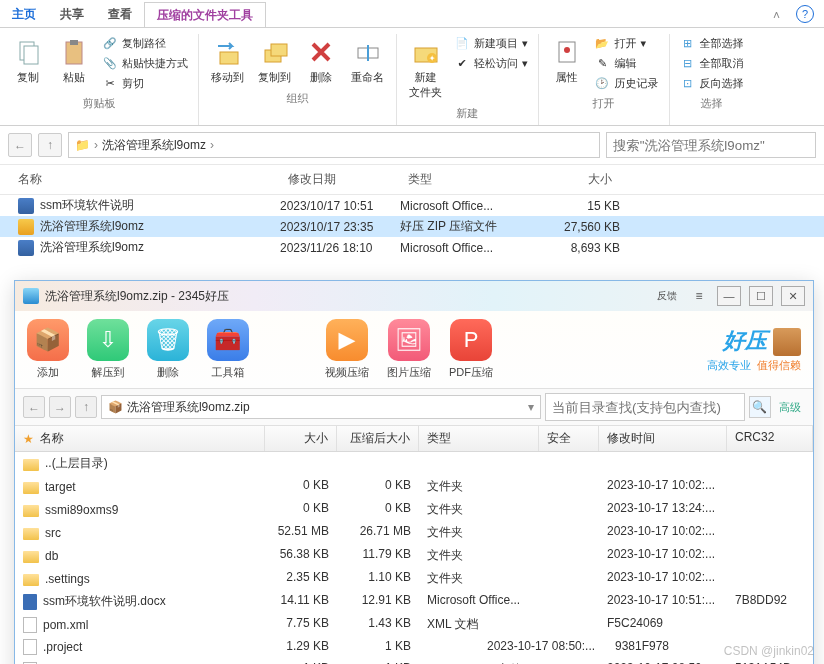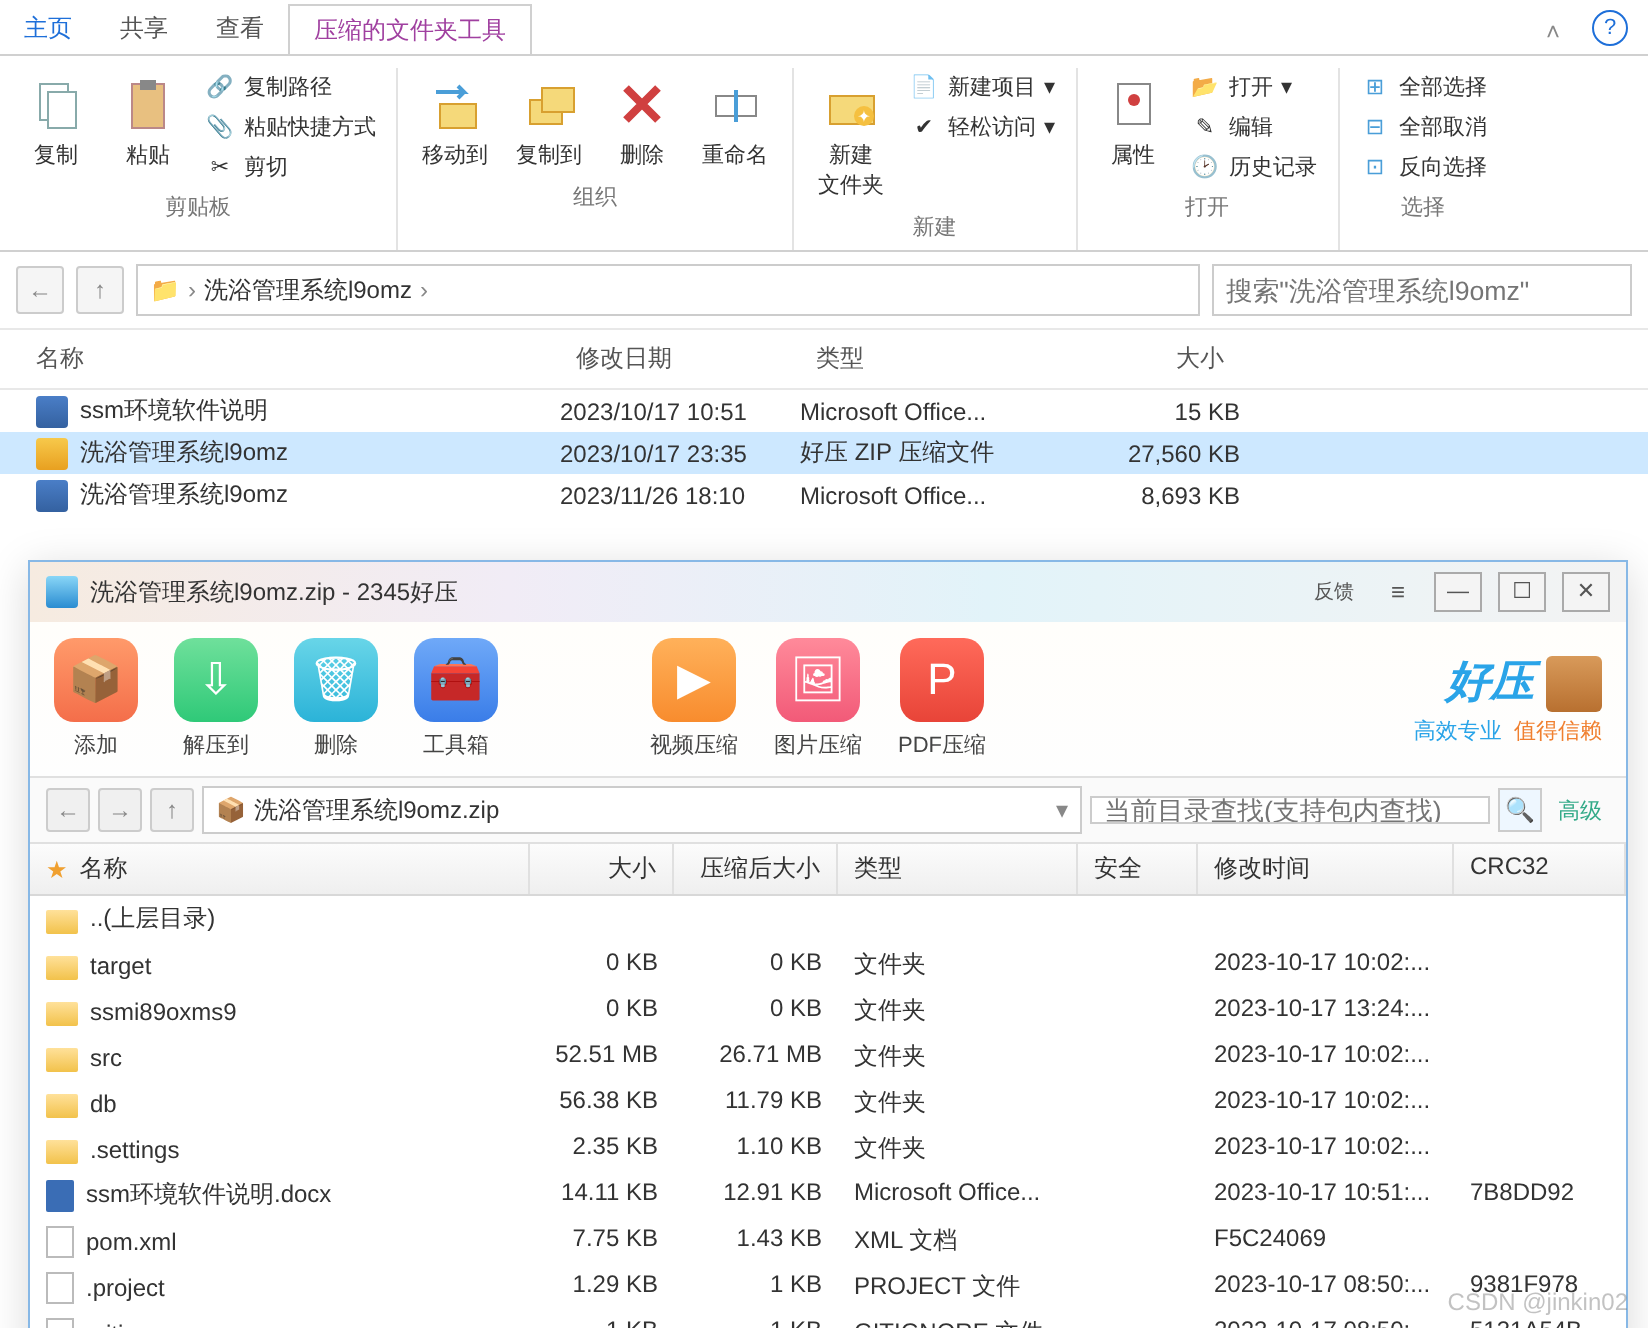--- a/index.html
+++ b/index.html
@@ -1,21 +1,21 @@
 <!DOCTYPE html>
 <html><head>
 <meta charset="utf-8">
 <style>
 * { box-sizing: border-box; margin: 0; padding: 0; font-family: "Microsoft YaHei", sans-serif; }
 body { background: #fff; width: 824px; height: 664px; overflow: hidden; font-size: 12px; color: #333; }
 
 
 .explorer { width: 824px; }
 .tabs { display: flex; border-bottom: 1px solid #d0d0d0; background: #fff; align-items: flex-end; }
-.tab { padding: 4px 12px; font-size: 12px; color: #555; border-top: 2px solid transparent; }
+.tab { padding: 4px 12px; font-size: 12px; color: #555; border-top: 2px solid transparent; font-weight: bold; }
 .tab.active { color: #1e6fd9; border-top: 2px solid #fff; }
 .tab.group { color: #a040a0; border: 1px solid #d0d0d0; border-bottom: none; margin-bottom: -1px; }
 .tabs .spacer { flex: 1; }
 .tabs .help { width: 18px; height: 18px; border: 1px solid #1e6fd9; border-radius: 50%; color: #1e6fd9; text-align: center; line-height: 16px; margin: 4px 10px; font-size: 11px; }
 .tabs .chevron { color: #888; margin: 4px 6px 4px 0; }
 
 .ribbon { display: flex; border-bottom: 1px solid #d0d0d0; background: #fff; padding: 6px 0 0; }
 .rgroup { display: flex; flex-direction: column; align-items: center; border-right: 1px solid #e3e3e3; padding: 0 8px 4px; }
 .rgroup .inner { display: flex; align-items: flex-start; gap: 6px; }
 .rgroup .label { color: #777; font-size: 11px; margin-top: 4px; }
@@ -61,21 +61,21 @@
 .zt-spacer { width: 40px; }
 .brand { display: flex; flex-direction: column; align-items: flex-end; margin-left: auto; }
 .brand .logo { display: flex; align-items: flex-end; gap: 6px; }
 .brand .logo .txt { font-size: 22px; font-weight: bold; font-style: italic; color: #2aa4e8; }
 .brand .slogan { font-size: 11px; color: #2aa4e8; margin-top: 2px; }
 .brand .slogan em { color: #f08030; font-style: normal; }
 
 .zip-addr { display: flex; align-items: center; gap: 4px; padding: 4px 8px; border-bottom: 1px solid #e0e0e0; background: #fafafa; }
 .zip-addr .nav { width: 22px; height: 22px; background: #f0f0f0; border: 1px solid #ccc; color: #888; text-align: center; line-height: 20px; border-radius: 2px; }
 .zip-addr .crumbs { flex: 1; border: 1px solid #ccc; height: 24px; background: #fff; display: flex; align-items: center; padding: 0 6px; gap: 4px; }
-.zip-addr .search { width: 200px; border: 1px solid #ccc; height: 14px; padding: 0 6px; color: #888; background: #fff; }
+.zip-addr .search { width: 200px; border: 1px solid #ccc; height: 28px; padding: 0 6px; color: #888; background: #fff; }
 .zip-addr .adv { color: #3a8; font-size: 11px; padding: 0 4px; }
 .zip-addr .mag { width: 22px; height: 22px; border: 1px solid #ccc; background: #eef7ff; text-align: center; line-height: 20px; color: #3a8ed8; }
 
 .zip-head { display: flex; background: linear-gradient(#fcfcfc,#efefef); border-bottom: 1px solid #d8d8d8; font-size: 12px; color: #333; }
 .zip-head > div { padding: 4px 8px; border-right: 1px solid #e0e0e0; }
 .zc-name { width: 250px; display: flex; align-items: center; gap: 6px; }
 .zc-size { width: 72px; text-align: right; }
 .zc-comp { width: 82px; text-align: right; }
 .zc-type { width: 120px; }
 .zc-sec { width: 60px; }
@@ -477,21 +477,20 @@
   <div class="zc-sec"></div>
   <div class="zc-crc">F5C24069</div>
       </div>
       <div class="zip-row">
         <div class="zc-name">
           <span class="zi-file"></span>
           <span>.project</span>
         </div>
   <div class="zc-size">1.29 KB</div>
   <div class="zc-comp">1 KB</div>
-  <div class="zc-type">PROJECT 文件</div>
   <div class="zc-sec"></div>
   <div class="zc-date">2023-10-17 08:50:...</div>
   <div class="zc-crc">9381F978</div>
       </div>
       <div class="zip-row">
         <div class="zc-name">
           <span class="zi-file"></span>
           <span>.gitignore</span>
         </div>
   <div class="zc-size">1 KB</div>

